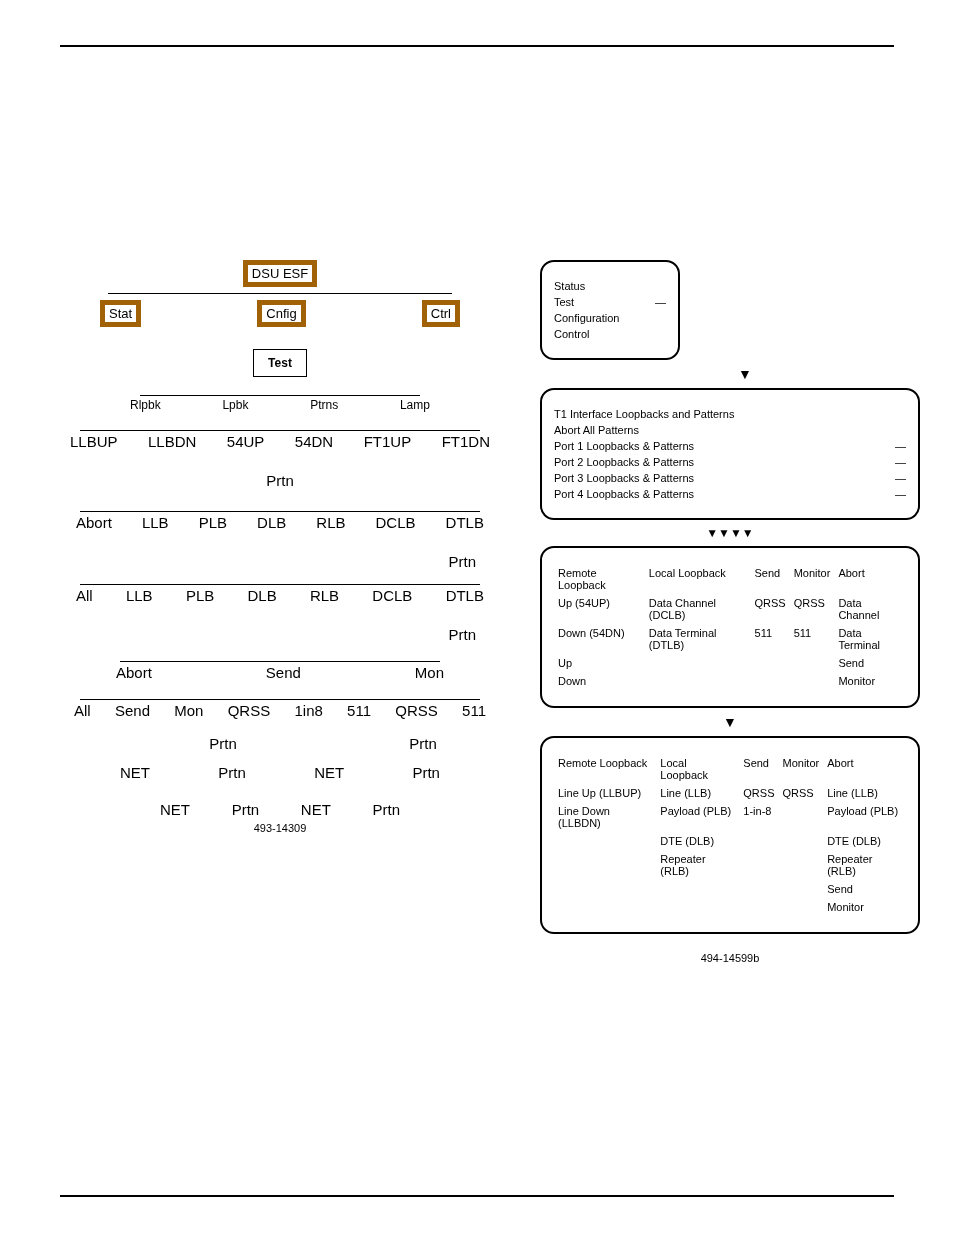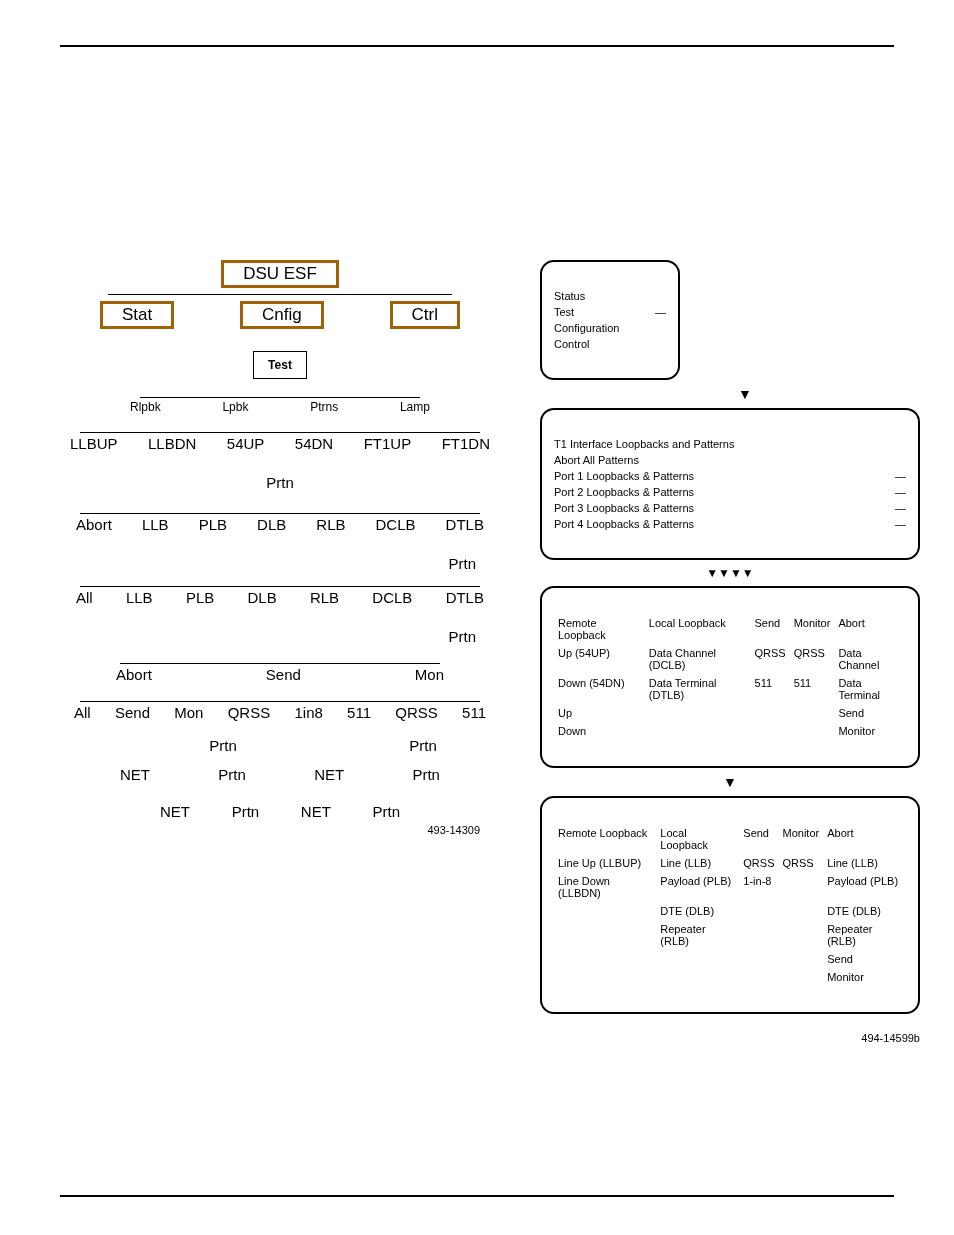--- a/index.html
+++ b/index.html
@@ -2,30 +2,30 @@
 <html><head>
 <meta charset="utf-8">
 <style>
   html,body{margin:0;padding:0;background:#fff;font-family:Arial,Helvetica,sans-serif;color:#000}
   .page{width:954px;height:1235px;position:relative;margin:0 auto}
   .rule{position:absolute;left:60px;right:60px;height:2px;background:#000}
   .rule.top{top:45px}.rule.bottom{top:1195px}
   .col{position:absolute;top:260px}
   .left{left:80px;width:400px}
   .right{left:540px;width:380px}
-  .box{border:3px solid #a16207;display:inline-block;padding:1px 19px;font-size:17px}
+  .box{border:5px solid #a16207;display:inline-block;padding:1px 4px;font-size:13px}
   .bold{font-weight:normal}
   .sm{font-size:12px}
   .xs{font-size:15px}
   .row{display:flex;justify-content:space-between;margin-top:8px}
-  .rbox{border:2px solid #000;border-radius:14px;padding:26px 12px;font-size:11px;margin-bottom:18px}
+  .rbox{border:2px solid #000;border-radius:14px;padding:16px 12px;font-size:11px;margin-bottom:18px}
   .rbox .row{display:block;margin:0;line-height:16px}
   .tbl{width:100%;font-size:11px;border-collapse:separate;border-spacing:0}
   .tbl td{padding:3px 4px;vertical-align:top}
-  .figno{font-size:11px;text-align:right;margin-top:4px}
+  .figno{font-size:11px;text-align:center;margin-top:4px}
   .center{text-align:center}
   .prism{display:inline-block;transform:skewY(0deg);border:1px solid #000;padding:6px 14px;font-weight:bold;font-size:12px;background:#fff;position:relative}
 </style>
 </head>
 <body>
 
 <div class="page">
   <div class="rule top"></div>
   <div class="rule bottom"></div>
 

